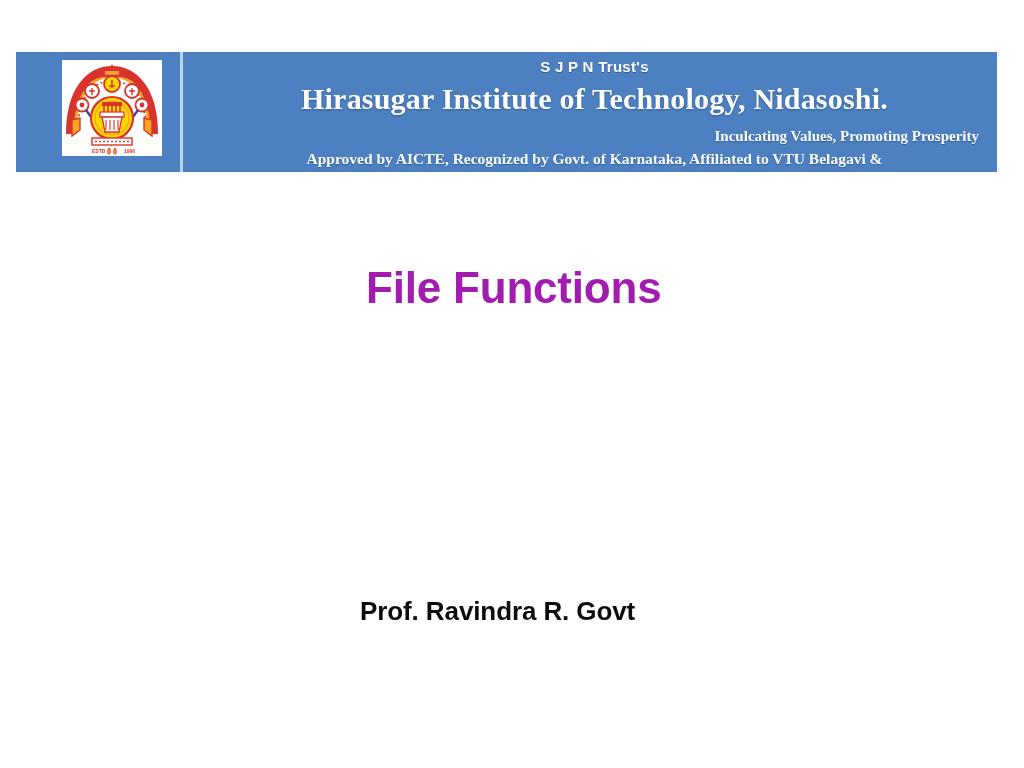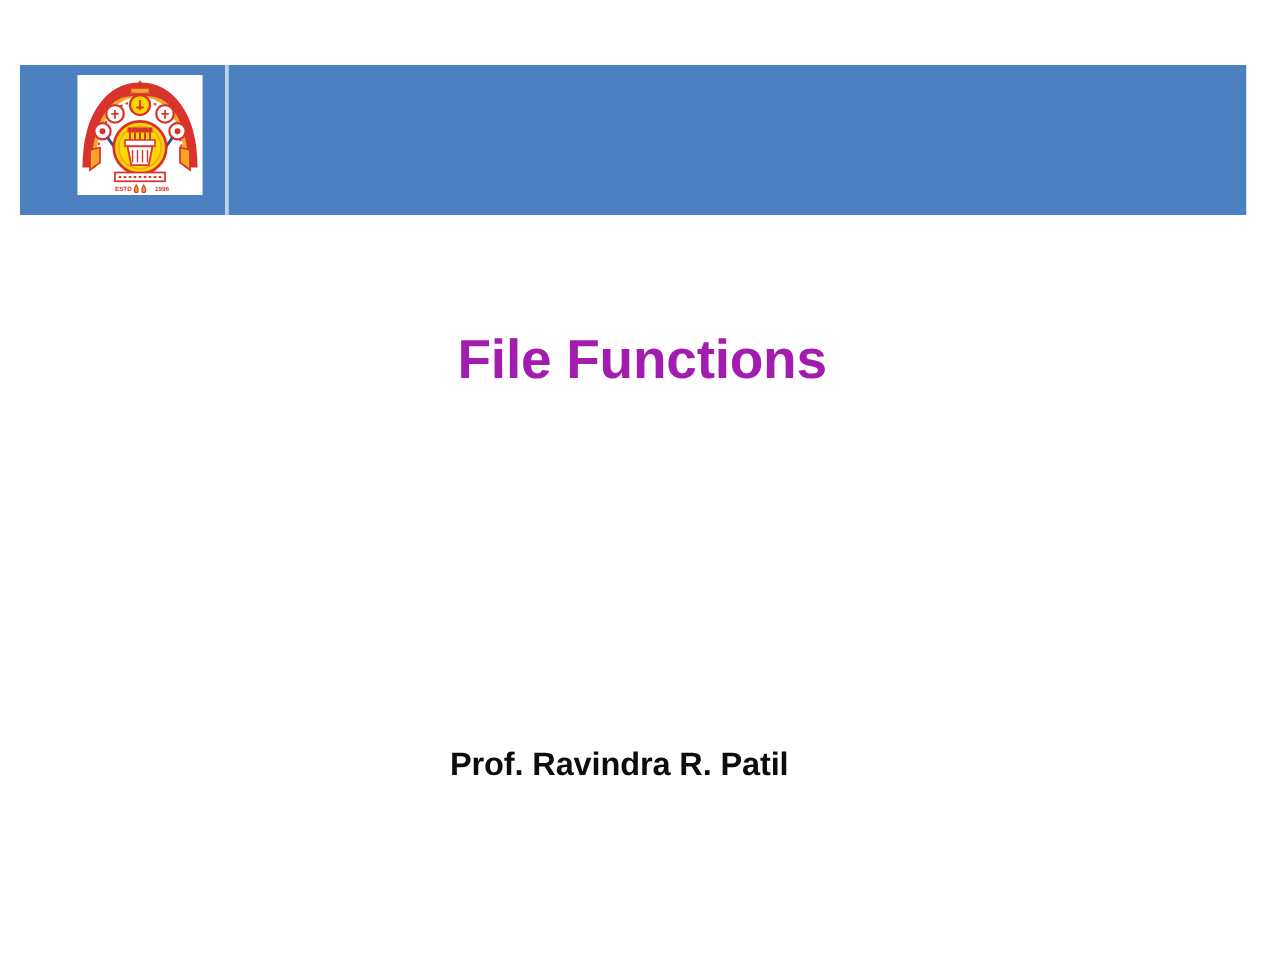--- a/index.html
+++ b/index.html
@@ -200,19 +200,25 @@
 
         <text x="30" y="93" font-family="Liberation Sans, sans-serif" font-size="5" fill="#d9342b" font-weight="bold">ESTD</text>
         <text x="62" y="93" font-family="Liberation Sans, sans-serif" font-size="5" fill="#d9342b" font-weight="bold">1996</text>
         <path d="M47 88 C45 91 45 94 47 94 C49 94 49 91 47 88 Z" fill="#f5a623" stroke="#d9342b" stroke-width="0.9"></path>
         <path d="M53 88 C51 91 51 94 53 94 C55 94 55 91 53 88 Z" fill="#f5a623" stroke="#d9342b" stroke-width="0.9"></path>
       </svg>
     </div>
 
     <div class="header-divider"></div>
 
+    <div class="header-text">
+      <div class="trust-line">S J P N Trust's</div>
+      <div class="institute-line">Hirasugar Institute of Technology, Nidasoshi.</div>
+      <div class="tagline">Inculcating Values, Promoting Prosperity</div>
+      <div class="approval-line">Approved by AICTE, Recognized by Govt. of Karnataka, Affiliated to VTU  Belagavi &amp;</div>
+    </div>
   </div>
 
   <div class="slide-title">File Functions</div>
 
-  <div class="slide-presenter">Prof. Ravindra R. Patil</div>
+  <div class="slide-presenter">Prof. Ravindra R. Govt</div>
 
 </div>
 
 </body></html>

